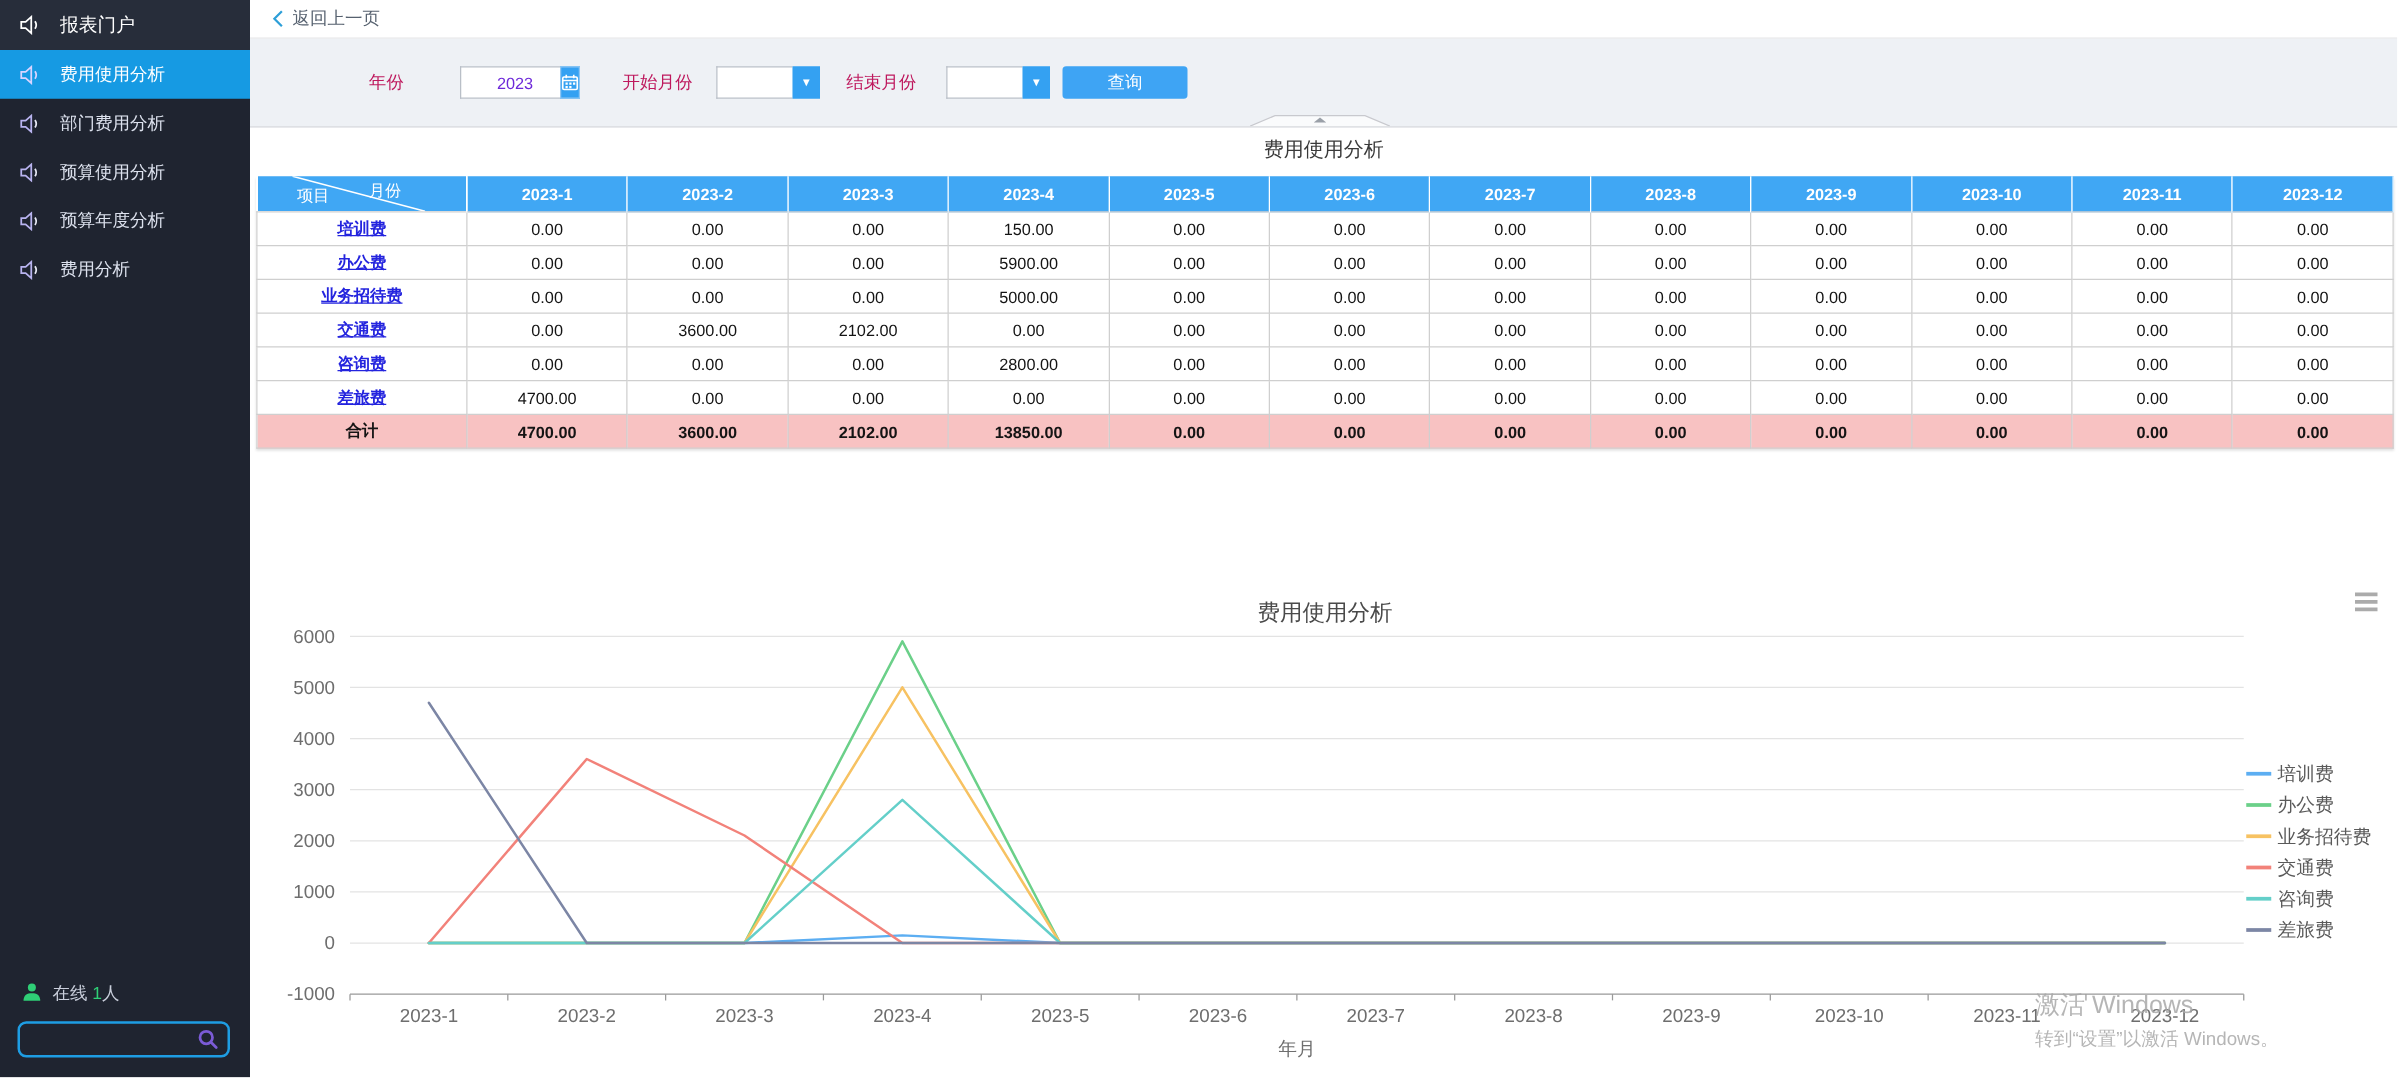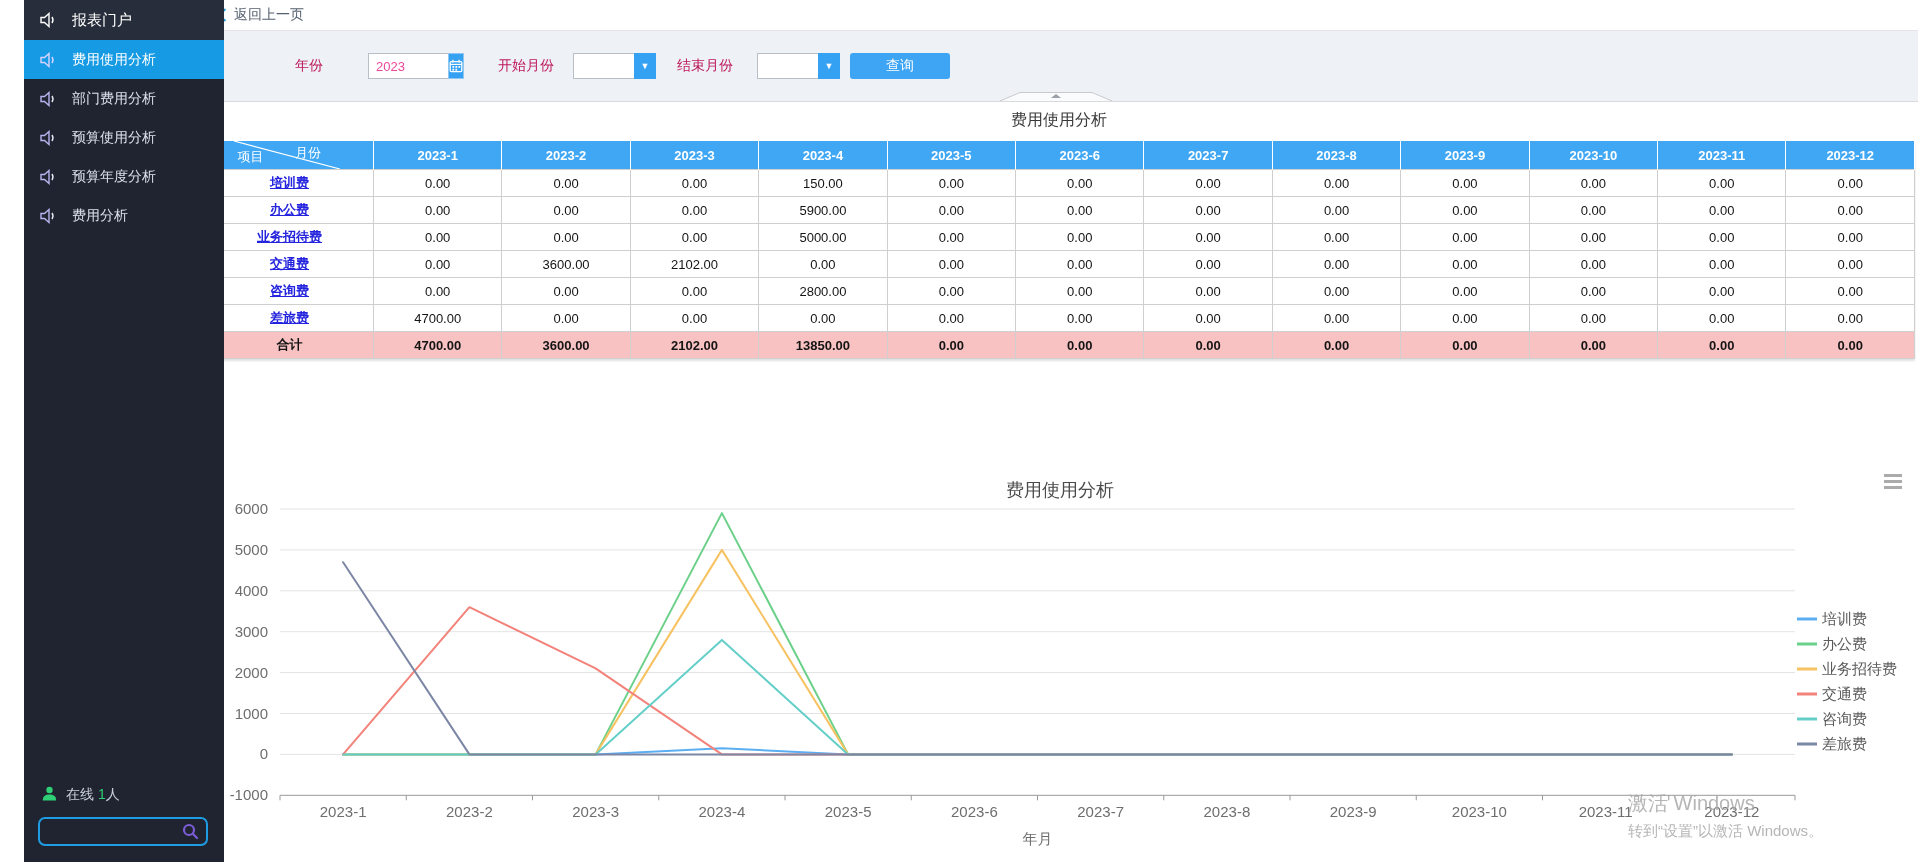--- a/index.html
+++ b/index.html
@@ -1,20 +1,20 @@
 <!DOCTYPE html>
 <html style="--accent: #34a1f2; --table-header: #40a7f4; --total-row: #f8c2c2; --sidebar-selected: #169ae3; --link: #2424de; --online-green: #2fcf76;"><head>
 <meta charset="utf-8">
 <style>
   html,body{margin:0;padding:0;background:#fff;}
   #app{position:relative;width:1918px;height:862px;overflow:hidden;
        font-family:"Liberation Sans","DejaVu Sans",sans-serif;background:#fff;}
 
   
-  .sidebar{position:absolute;left:0;top:0;width:200px;height:862px;background:#1f2430;z-index:5;margin-left:24px;}
+  .sidebar{position:absolute;left:0;top:0;width:200px;height:862px;background:#1f2430;z-index:5;}
   .portal{height:40px;display:flex;align-items:center;gap:13px;padding-left:16px;
           background:#272d3a;color:#fff;font-size:15px;}
   .menu-item{height:39px;display:flex;align-items:center;gap:13px;padding-left:16px;
              color:#dde2ee;font-size:14px;cursor:pointer;}
   .menu-item.selected{background:var(--sidebar-selected,#169ae3);color:#fff;}
   .spk{flex:0 0 auto;}
   .sidebar-bottom{position:absolute;left:0;bottom:16px;width:200px;}
   .online{display:flex;align-items:flex-start;gap:9px;padding-left:18px;color:#c9cedb;font-size:14px;height:22px;}
   .online .count{color:var(--online-green,#2fcf76);}
   .search-box{margin:9px 16px 0 14px;height:25px;border:2px solid #1e9de3;border-radius:7px;
@@ -23,22 +23,22 @@
 
   
   .main{position:absolute;left:200px;top:0;width:1718px;height:862px;}
   .topbar{height:30px;background:#fff;border-bottom:1px solid #e5e5e7;display:flex;align-items:center;}
   .back-link{display:flex;align-items:center;gap:7px;margin-left:18px;color:#56616f;font-size:14px;cursor:pointer;}
   .filterbar{position:relative;height:70px;background:#eef1f5;border-bottom:1px solid #d9dade;}
   .f-label{position:absolute;top:26px;font-size:14px;color:#be185d;}
   .f-year-label{left:95px;} .f-start-label{left:298px;} .f-end-label{left:477px;}
   .year-wrap{position:absolute;left:168px;top:22px;width:96px;height:26px;display:flex;}
   .year-input{width:72px;height:24px;border:1px solid #b9bfc7;border-right:none;background:#fff;
-              font-size:13px;color:#ec4899;padding:0 0 0 7px;outline:none;
-              font-family:"Liberation Sans","DejaVu Sans",sans-serif;}
+              font-size:13px;color:#6d28d9;padding:0 0 0 7px;outline:none;
+              font-family:"Liberation Sans","DejaVu Sans",sans-serif;text-align:center;}
   .icon-btn{width:23px;height:26px;background:var(--accent,#34a1f2);display:flex;align-items:center;
             justify-content:center;cursor:pointer;border:1px solid #8fc6f3;box-sizing:border-box;}
   .sel-wrap{position:absolute;top:22px;height:26px;display:flex;}
   .sel-wrap.sel-start{left:373px;} .sel-wrap.sel-end{left:557px;}
   .sel-box{width:60px;height:24px;border:1px solid #b9bfc7;border-right:none;background:#fff;}
   .arrow-btn{width:22px;height:26px;background:var(--accent,#34a1f2);color:#fff;font-size:9px;
              display:flex;align-items:center;justify-content:center;cursor:pointer;}
   .query-btn{position:absolute;left:650px;top:22px;width:100px;height:26px;background:#3ea4f4;
              color:#fff;font-size:14px;border:none;border-radius:3px;cursor:pointer;
              font-family:"Liberation Sans","DejaVu Sans",sans-serif;}

